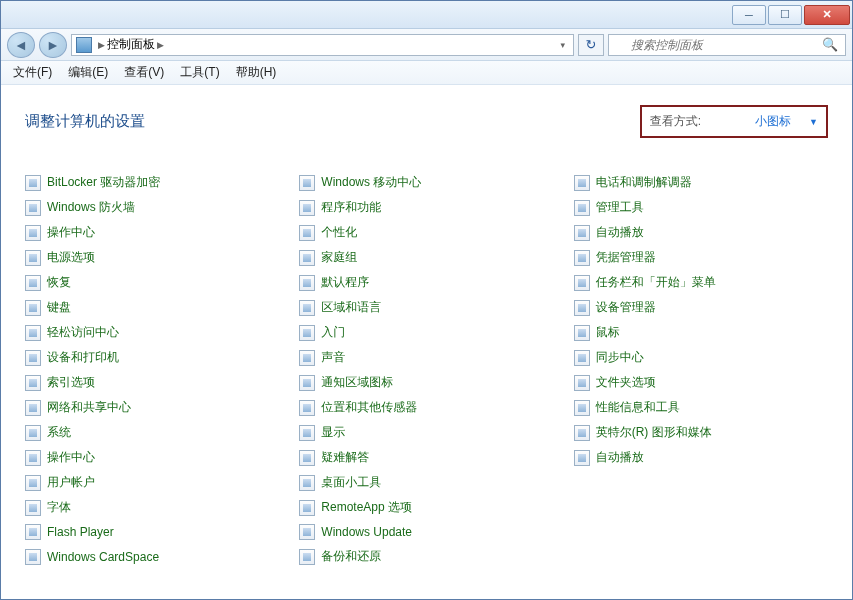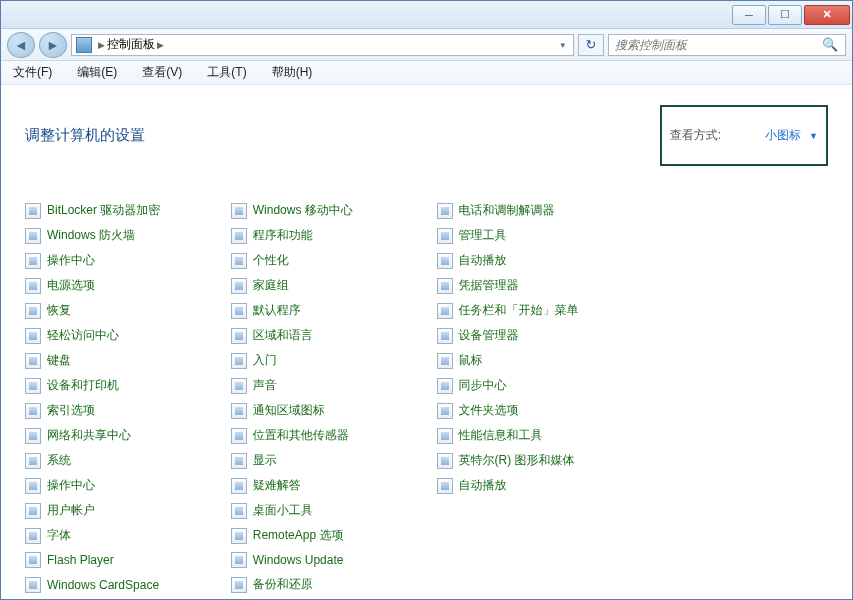--- a/index.html
+++ b/index.html
@@ -10,32 +10,32 @@
     .win-btn { width: 34px; height: 20px; border: 1px solid #8aa8c8; background: linear-gradient(#f5faff,#dce9f7); border-radius: 2px; display: flex; align-items: center; justify-content: center; font-size: 11px; color: #3a5a7a; cursor: default; }
     .win-btn.close { width: 46px; background: linear-gradient(#e67a6f,#d04b3f); border-color: #a83a30; color: #fff; font-weight: bold; }
     .navbar { height: 32px; background: linear-gradient(#f5f9fd,#e8f0f8); display: flex; align-items: center; padding: 0 6px; gap: 4px; border-bottom: 1px solid #c8d8e8; }
     .nav-back, .nav-fwd { width: 28px; height: 26px; border-radius: 50%; background: radial-gradient(circle at 30% 30%, #cde4f5, #a8c8e0); border: 1px solid #8aa8c8; display:flex;align-items:center;justify-content:center;color:#4a6a8a;font-size:14px; }
     .addrbar { flex: 1; height: 22px; background: #fff; border: 1px solid #a8b8c8; display: flex; align-items: center; padding: 0 4px; font-size: 12px; }
     .addr-icon { width: 16px; height: 16px; background: linear-gradient(#9fc8e8,#5a9acf); border: 1px solid #4a7aa8; margin-right: 4px; }
     .addr-sep { margin: 0 2px; color: #666; font-size: 9px; }
     .addr-dd { margin-left: auto; color: #666; font-size: 9px; padding: 0 4px; }
     .refresh-btn { width: 26px; height: 22px; border: 1px solid #a8b8c8; background: #f0f5fa; display:flex;align-items:center;justify-content:center;color:#2a5a9a;font-size:13px; }
     .searchbox { width: 238px; height: 22px; background: #fff; border: 1px solid #a8b8c8; display: flex; align-items: center; padding: 0 6px; }
-    .searchbox input { border: none; outline: none; flex: 1; font-size: 12px; color: #888; font-style: italic; background: transparent; }
+    .searchbox input { border: none; outline: none; flex: 1; font-size: 12px; color: #888; font-style: italic; background: transparent; margin-left: 16px; }
     .search-icn { color: #5a8ac8; font-size: 13px; }
-    .menubar { height: 24px; background: linear-gradient(#f8fbfe,#eef4fa); display: flex; align-items: center; padding: 0 6px; gap: 13px; border-bottom: 1px solid #d8e4f0; font-size: 12px; }
+    .menubar { height: 24px; background: linear-gradient(#f8fbfe,#eef4fa); display: flex; align-items: center; padding: 0 6px; gap: 4px; border-bottom: 1px solid #d8e4f0; font-size: 12px; }
     .menu-item { padding: 2px 6px; color: #222; cursor: default; }
     .content { flex: 1; background: #fff; padding: 20px 24px 4px 24px; overflow: auto; }
     .heading-row { display: flex; justify-content: space-between; align-items: center; margin-bottom: 36px; text-align: right; }
     .heading { font-size: 15px; color: #1e4e8c; font-weight: normal; }
-    .viewby-box { border: 2px solid #14532d; padding: 20px 8px; display: flex; align-items: center; gap: 8px; font-size: 12px; }
+    .viewby-box { border: 2px solid #7f1d1d; padding: 6px 8px; display: flex; align-items: center; gap: 18px; font-size: 12px; }
     .viewby-label { color: #555; }
     .viewby-val { color: #1e6fd4; cursor: default; margin-left: 36px; }
     .viewby-arrow { color: #1e6fd4; font-size: 9px; }
-    .items-grid { display: grid; grid-template-columns: repeat(4, 1fr); grid-auto-flow: column; grid-template-rows: repeat(16, auto); column-gap: 20px; row-gap: 8px; }
+    .items-grid { display: grid; grid-template-columns: repeat(3, 1fr); grid-auto-flow: column; grid-template-rows: repeat(16, auto); column-gap: 20px; row-gap: 8px; }
     .cp-item { display: flex; align-items: center; gap: 6px; font-size: 12px; color: #1a6b1a; cursor: default; }
     .cp-icon { width: 16px; height: 16px; border: 1px solid #9ab0c5; background: linear-gradient(#fdfdfd,#e8eef5); flex-shrink: 0; position: relative; }
     .cp-icon::after { content:""; position:absolute; inset:3px; background: linear-gradient(#cadcf0,#8fb4d8); }
   </style>
 </head>
 <body>
 
 <div class="window">
   <div class="titlebar">
     <div class="win-controls">
@@ -95,28 +95,28 @@
         <div class="cp-item">
           <div class="cp-icon"></div>
           <span>电源选项</span>
         </div>
         <div class="cp-item">
           <div class="cp-icon"></div>
           <span>恢复</span>
         </div>
         <div class="cp-item">
           <div class="cp-icon"></div>
+          <span>键盘</span>
+        </div>
+        <div class="cp-item">
+          <div class="cp-icon"></div>
           <span>轻松访问中心</span>
         </div>
         <div class="cp-item">
           <div class="cp-icon"></div>
-          <span>键盘</span>
-        </div>
-        <div class="cp-item">
-          <div class="cp-icon"></div>
           <span>设备和打印机</span>
         </div>
         <div class="cp-item">
           <div class="cp-icon"></div>
           <span>索引选项</span>
         </div>
         <div class="cp-item">
           <div class="cp-icon"></div>
           <span>网络和共享中心</span>
         </div>

